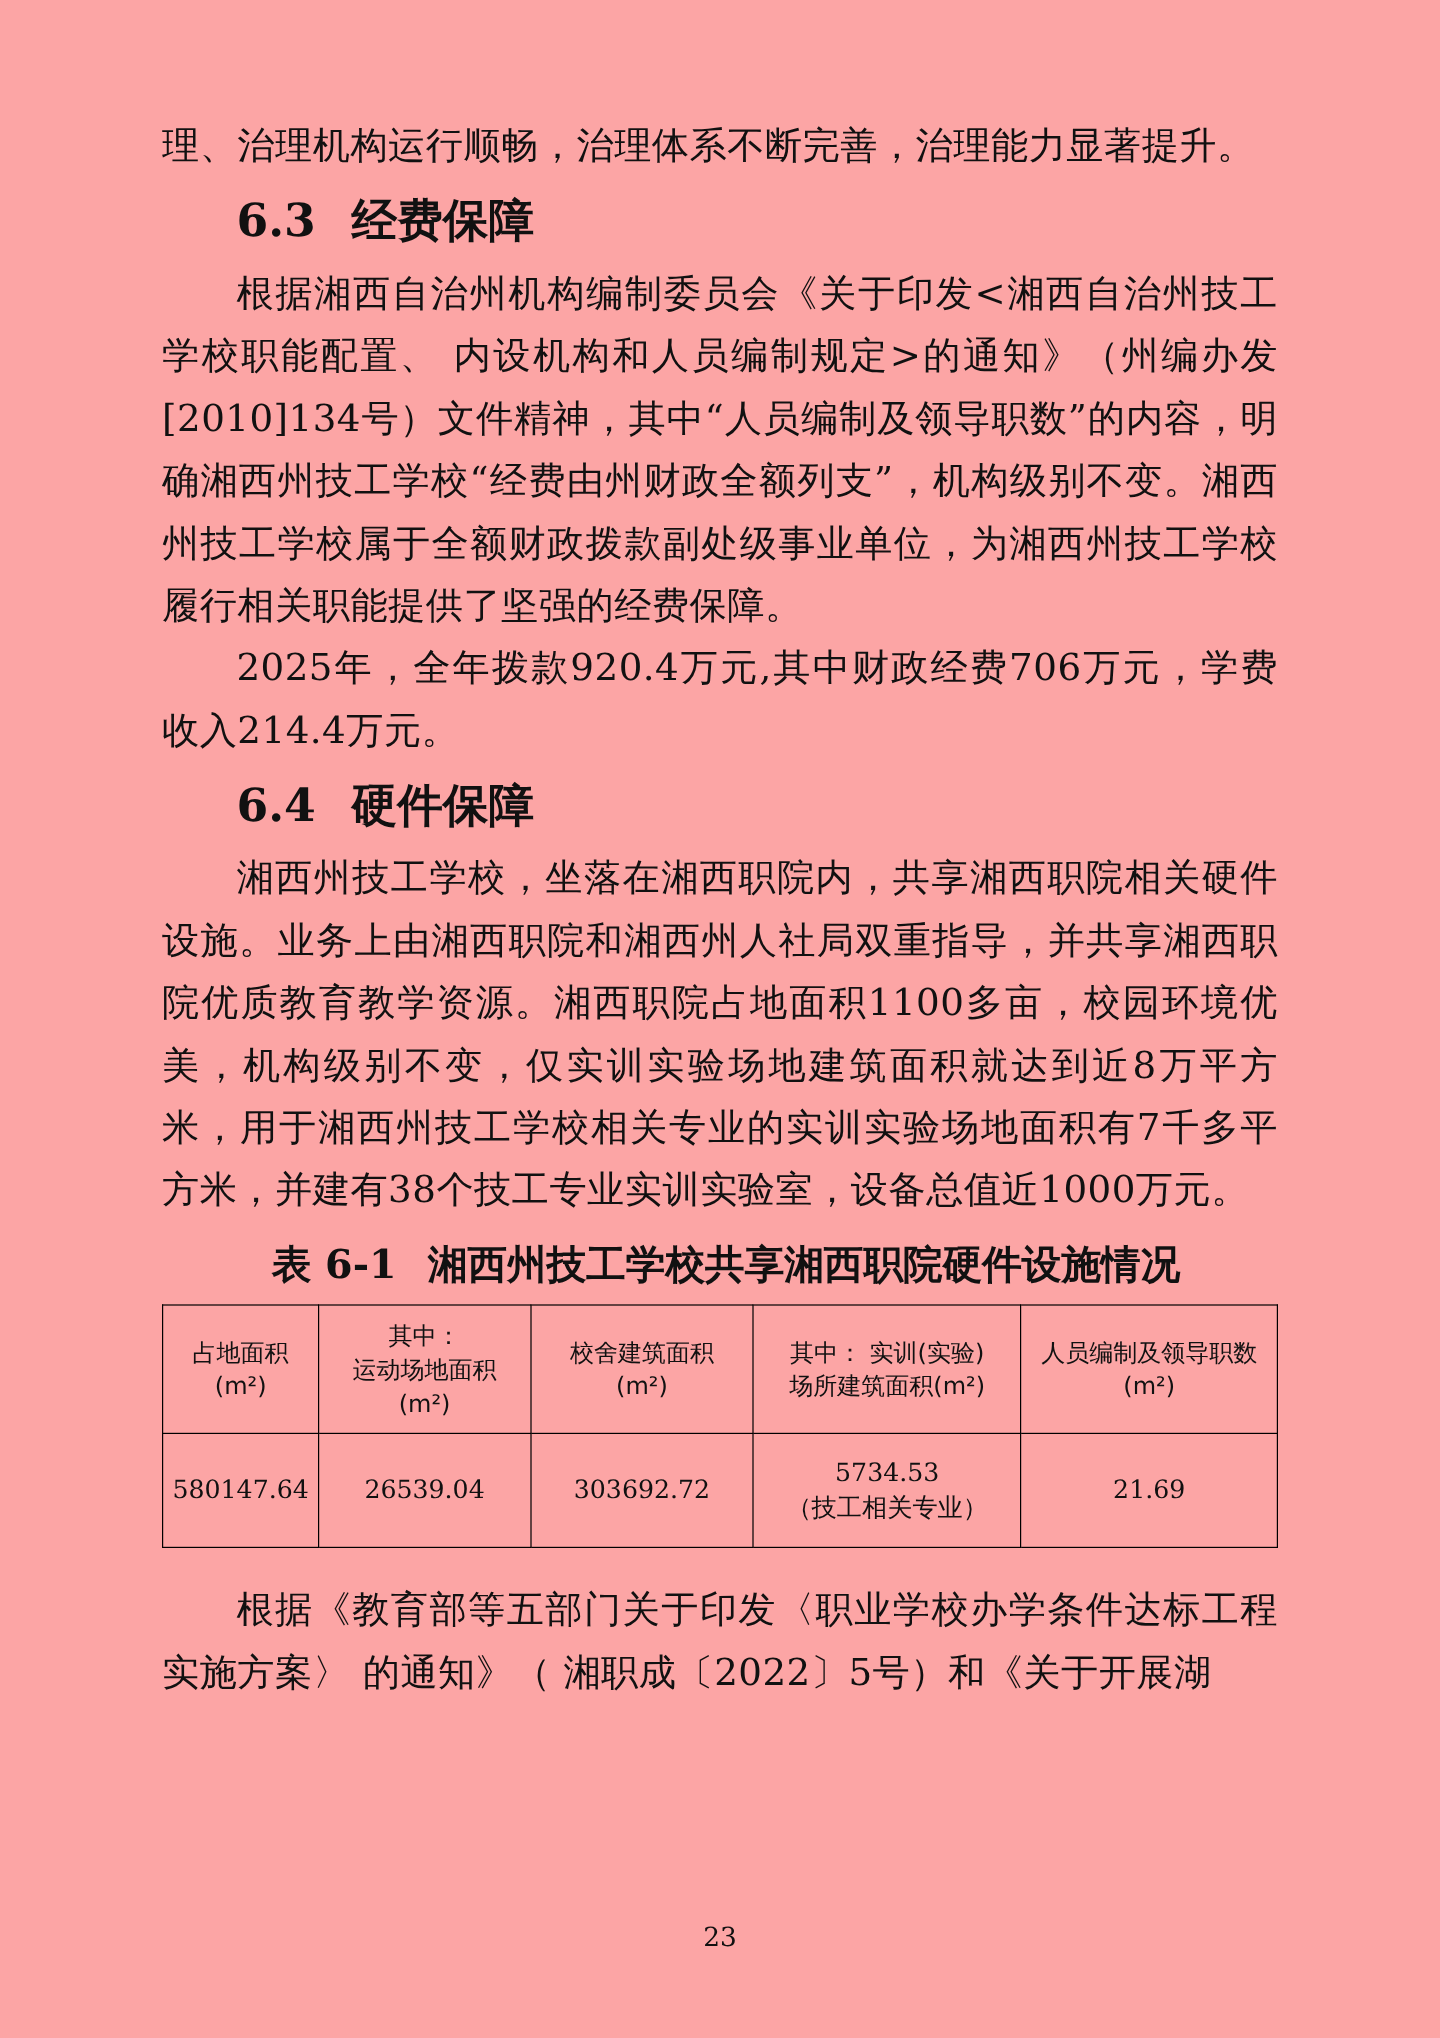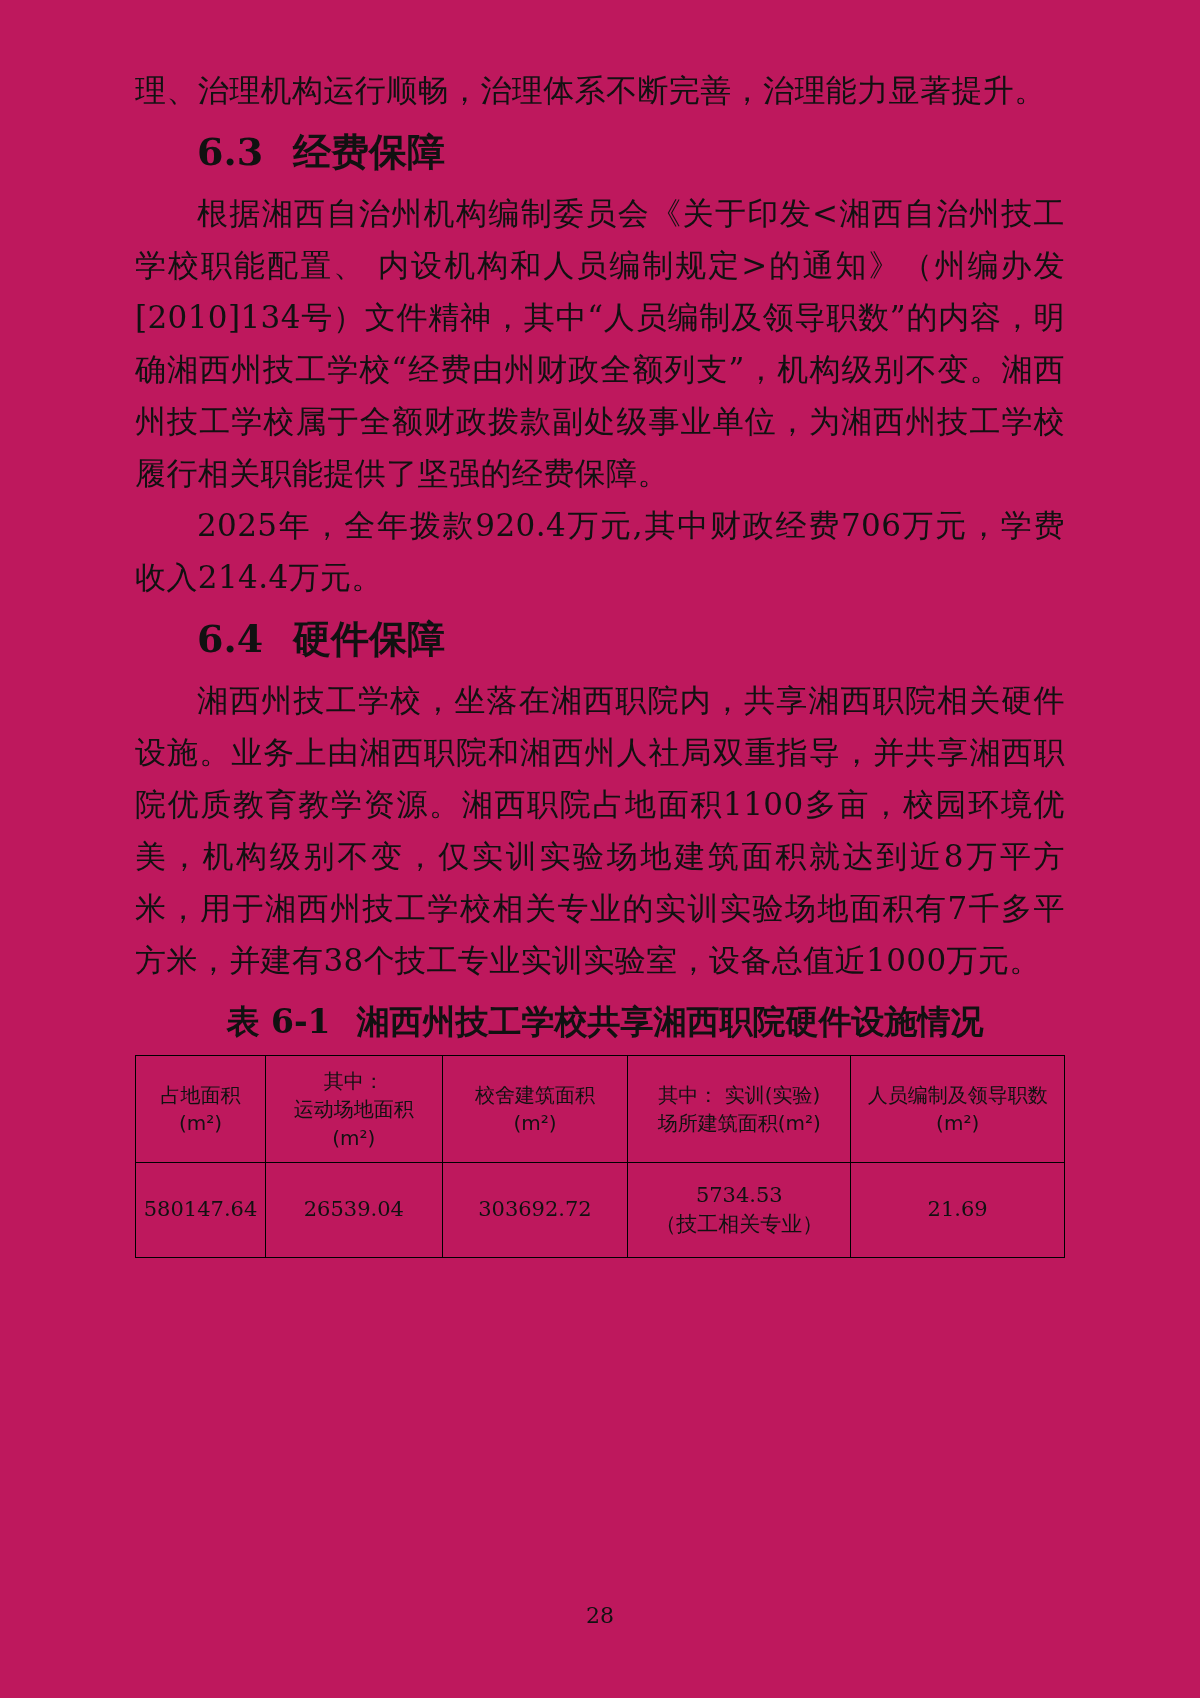--- a/index.html
+++ b/index.html
@@ -9,23 +9,23 @@
   }
   body {
     font-family: "DejaVu Sans", "Liberation Sans", sans-serif;
     color: #1a1a1a;
   }
   .page {
     position: relative;
     width: 1200px;
     height: 1698px;
     margin: 0 auto;
-    background: #be185d;
+    background: #fca5a5;
     box-sizing: border-box;
-    padding: 64px 135px 60px 135px;
+    padding: 96px 135px 60px 135px;
   }
   .body-text {
     font-family: "DejaVu Serif", "Liberation Serif", serif;
     font-size: 31px;
     line-height: 1.68;
     text-align: justify;
     text-justify: inter-ideograph;
     letter-spacing: 0.4px;
     margin: 0;
     color: #111111;
@@ -175,16 +175,17 @@
           <span class="cell-line">5734.53</span>
           <span class="cell-line">（技工相关专业）</span>
         </td>
         <td>
           <span class="cell-line">21.69</span>
         </td>
       </tr>
     </tbody>
   </table>
 
+  <p class="body-text indent after-table">根据《教育部等五部门关于印发〈职业学校办学条件达标工程实施方案〉 的通知》（ 湘职成〔2022〕5号）和《关于开展湖</p>
 
-  <div class="page-number">28</div>
+  <div class="page-number">23</div>
 
 </div>
 
 </body></html>

